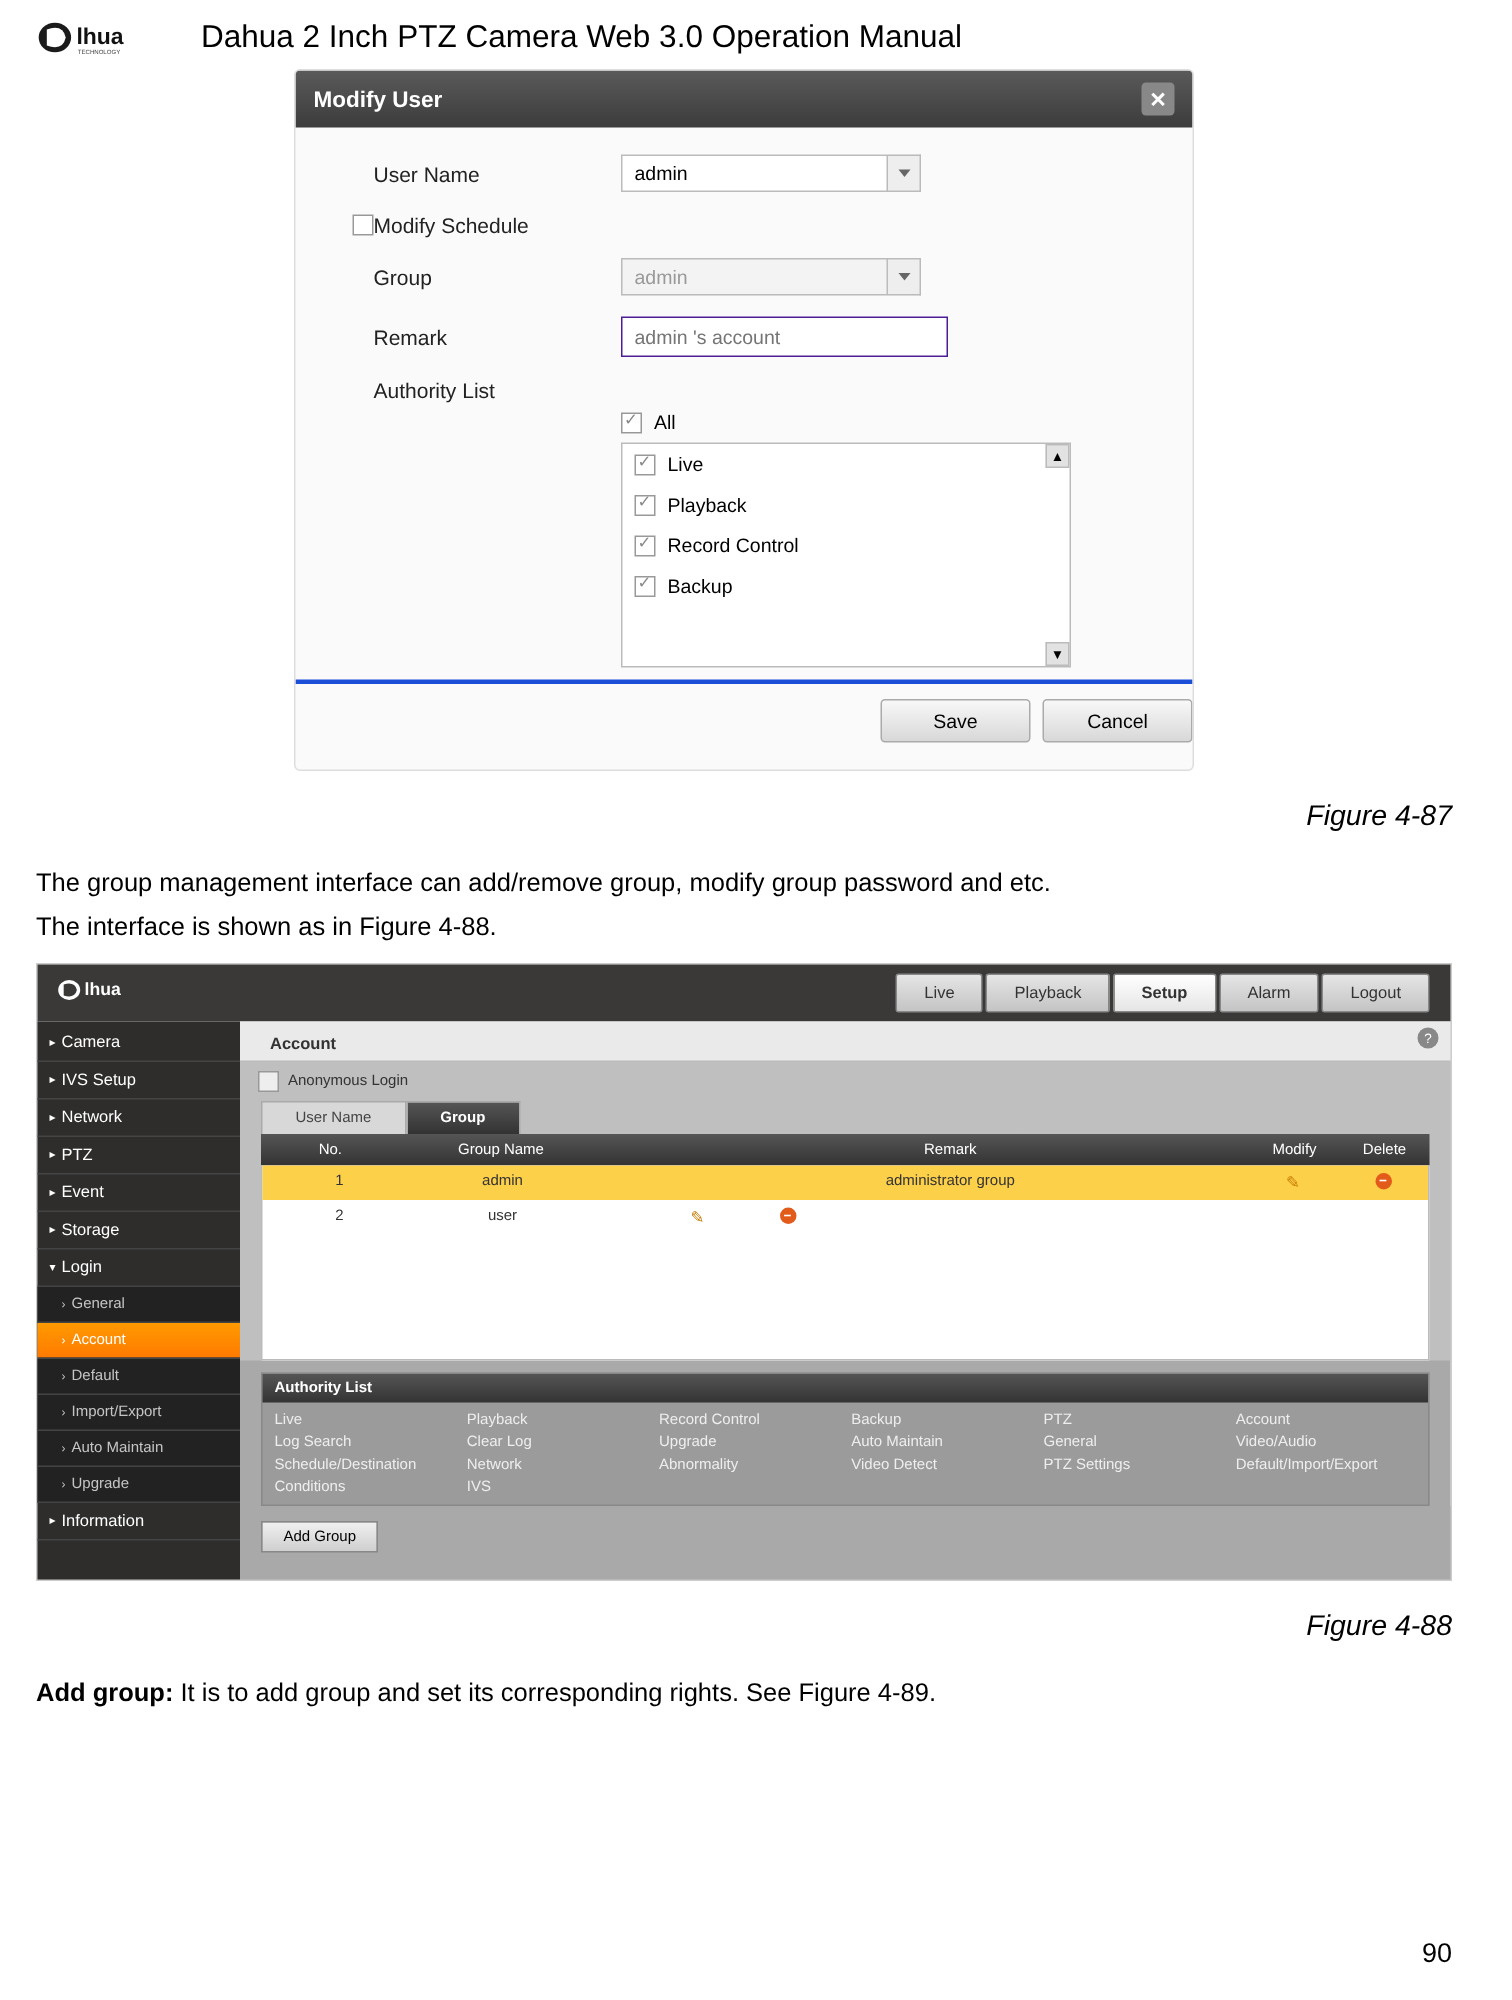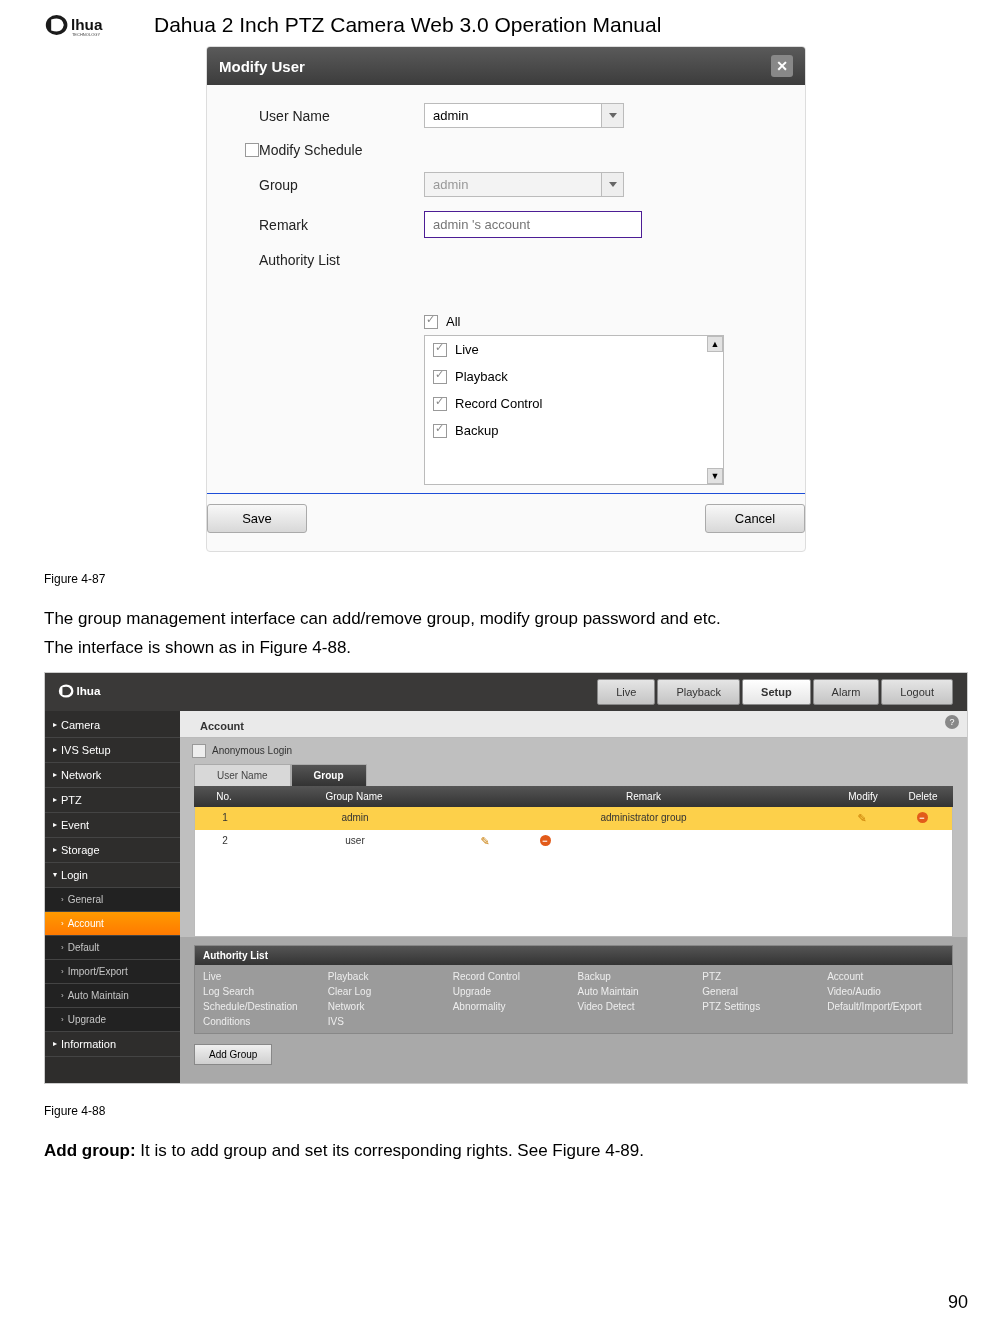--- a/index.html
+++ b/index.html
@@ -1,17 +1,17 @@
 <!DOCTYPE html>
 <html><head>
 <meta charset="utf-8">
 <style>
   * { box-sizing: border-box; margin: 0; padding: 0; }
   body { font-family: Arial, sans-serif; background: #fff; width: 1008px; font-size: 14px; }
-  .page { padding: 10px 40px 30px 44px; position: relative; min-height: 1333px; }
+  .page { padding: 10px 40px 30px 24px; position: relative; min-height: 1333px; }
   .header-row { display: flex; align-items: center; gap: 20px; margin-bottom: 6px; }
   .logo-box { display:flex; align-items:center; }
   .doc-title { font-size: 21px; }
   .page-num { position: absolute; bottom: 20px; right: 40px; font-size: 18px; }
 
   
   .dialog { width: 600px; margin: 0 auto; border: 1px solid #ddd; border-radius: 4px; background: #fafafa; overflow:hidden; }
   .dialog-header { background: linear-gradient(#5a5a5a,#3c3c3c); color:#fff; padding:8px 12px; display:flex; justify-content:space-between; align-items:center; font-size:15px; font-weight:bold; }
   .close-btn { width:22px; height:22px; background:#888; border-radius:3px; color:#fff; display:flex; align-items:center; justify-content:center; font-size:14px; cursor:pointer; }
   .dialog-body { padding: 18px 30px 8px 30px; }
@@ -19,30 +19,30 @@
   .form-label { width: 165px; color:#222; }
   .pre-check { width:22px; display:flex; justify-content:flex-end; }
   .pre-empty { width:22px; }
   .chk { width:14px; height:14px; border:1px solid #999; background:#fff; display:inline-block; }
   .select-box { flex:1; max-width:200px; display:flex; }
   .select-input { flex:1; border:1px solid #bbb; padding:4px 8px; font-size:13px; background:#fff; }
   .select-arrow { width:22px; border:1px solid #bbb; border-left:none; background:#eee; display:flex; align-items:center; justify-content:center; }
   .select-box.disabled .select-input { color:#999; background:#f3f3f3; }
   .text-input { flex:1; max-width:218px; border:1px solid #4c1d95; padding:5px 8px; font-size:13px; color:#999; }
   .auth-row { display:flex; align-items:flex-start; }
-  .auth-block { margin-left:187px;margin-top:40px; }
+  .auth-block { margin-left:187px; }
   .auth-item { display:flex; align-items:center; padding:6px 8px; gap:8px; font-size:13px; }
   .auth-item.head { padding-left:0; }
   .auth-list-box { border:1px solid #bbb; width:300px; height:150px; background:#fff; position:relative; }
   .scroll-up, .scroll-dn { position:absolute; right:0; width:16px; height:16px; background:#e2e2e2; border:1px solid #bbb; display:flex; align-items:center; justify-content:center; font-size:9px; }
   .scroll-up { top:0; } .scroll-dn { bottom:0; }
-  .dialog-footer { display:flex; justify-content:space-between; gap:8px; padding:10px 0 18px 0; border-top:1px solid #1d4ed8; }
+  .dialog-footer { display:flex; justify-content:flex-end; gap:8px; padding:10px 0 18px 0; border-top:3px solid #1d4ed8; }
   .dlg-btn { width:100px; padding:6px 0; background:linear-gradient(#f8f8f8,#d8d8d8); border:1px solid #aaa; border-radius:3px; text-align:center; font-size:13px; cursor:pointer; }
 
-  .fig-caption { text-align:left; font-size:12px; margin:20px 0; }
+  .fig-caption { text-align:right; font-size:19px; margin:20px 0;font-style:italic; }
   .section-num { font-weight:bold; font-size:17px; }
   .body-text { font-size:17px; line-height:1.55; margin:3px 0; }
   .bold { font-weight:bold; }
 
   
   .web-frame { width:100%; border:1px solid #ccc; margin-top:10px; font-size:11px; }
   .web-top { background:#3a3938; height:38px; display:flex; align-items:center; justify-content:space-between; padding:0 14px 0 8px; }
   .web-top-tabs { display:flex; gap:2px; }
   .top-tab { padding:6px 18px; background:linear-gradient(#e5e5e5,#c4c4c4); border:1px solid #888; border-radius:2px; font-size:11px; color:#333; cursor:pointer; }
   .top-tab.active { background:linear-gradient(#fff,#e5e5e5); font-weight:bold; }
@@ -56,21 +56,21 @@
   .content-header { background:#eaeaea; border-bottom:1px solid #bbb; padding:4px 0 0 0; position:relative; }
   .acct-tab { display:inline-block; padding:5px 20px; font-weight:bold; font-size:11px; color:#333; }
   .help-dot { position:absolute; right:8px; top:4px; width:14px; height:14px; border-radius:50%; background:#888; color:#fff; font-size:9px; display:flex; align-items:center; justify-content:center; }
   .anon-row { background:#bfbfbf; padding:6px 12px; display:flex; align-items:center; gap:6px; font-size:10px; color:#333; }
   .sub-tabs { display:flex; background:#bfbfbf; padding-left:14px; }
   .sub-tab { padding:5px 22px; background:#d8d8d8; border:1px solid #aaa; border-bottom:none; font-size:10px; cursor:pointer; color:#444; }
   .sub-tab.active { background:linear-gradient(#555,#333); color:#fff; font-weight:bold; }
   .grid-wrap { padding:0 14px; background:#bfbfbf; }
   .grid-head { display:flex; background:linear-gradient(#555,#333); color:#fff; font-size:10px; }
   .gc { padding:5px 6px; text-align:center; }
-  .gc.no { width:60px; } .gc.name { width:200px; } .gc.remark { flex:1; } .gc.mod { width:60px; } .gc.del { width:60px; }
+  .gc.no { width:60px;text-align:right; } .gc.name { width:200px; } .gc.remark { flex:1; } .gc.mod { width:60px; } .gc.del { width:60px; }
   .grid-body { background:#fff; height:130px; border:1px solid #bbb; border-top:none; }
   .grid-row { display:flex; font-size:10px; color:#333; }
   .grid-row.sel { background:#fdd04a; }
   .auth-panel { margin:8px 14px 0 14px; background:#9b9b9b; border:1px solid #888; }
   .auth-title { background:linear-gradient(#555,#333); color:#fff; padding:4px 8px; font-size:10px; font-weight:bold; }
   .auth-grid { display:grid; grid-template-columns:repeat(6,1fr); padding:6px 8px; gap:4px 8px; font-size:10px; color:#eee; }
   .add-btn-row { padding:10px 14px 18px 14px; background:#a9a9a9; }
   .add-group-btn { padding:4px 14px; background:linear-gradient(#f0f0f0,#cfcfcf); border:1px solid #888; font-size:10px; cursor:pointer; }
 
   .logo-svg { width:90px; height:30px; }

